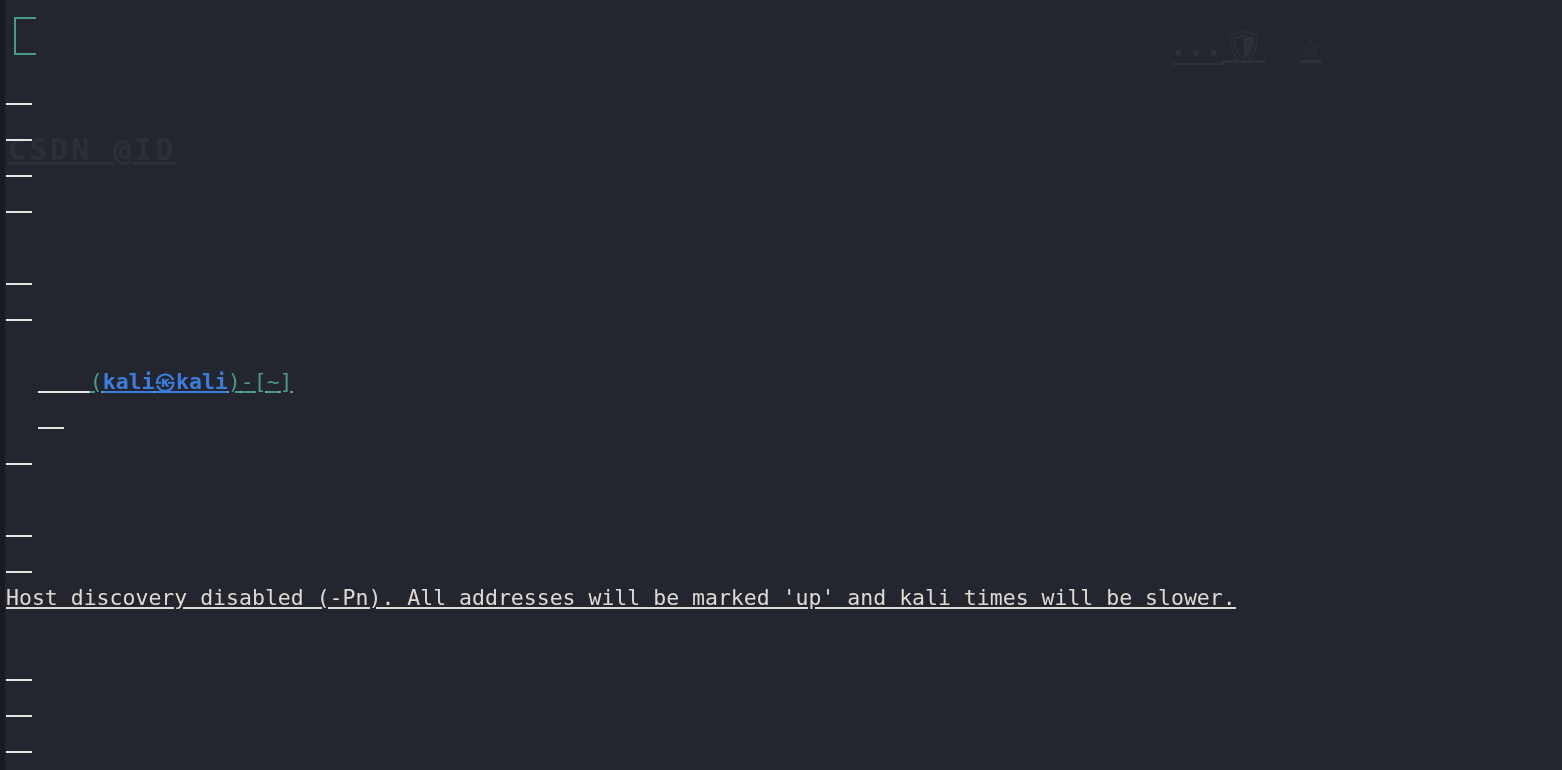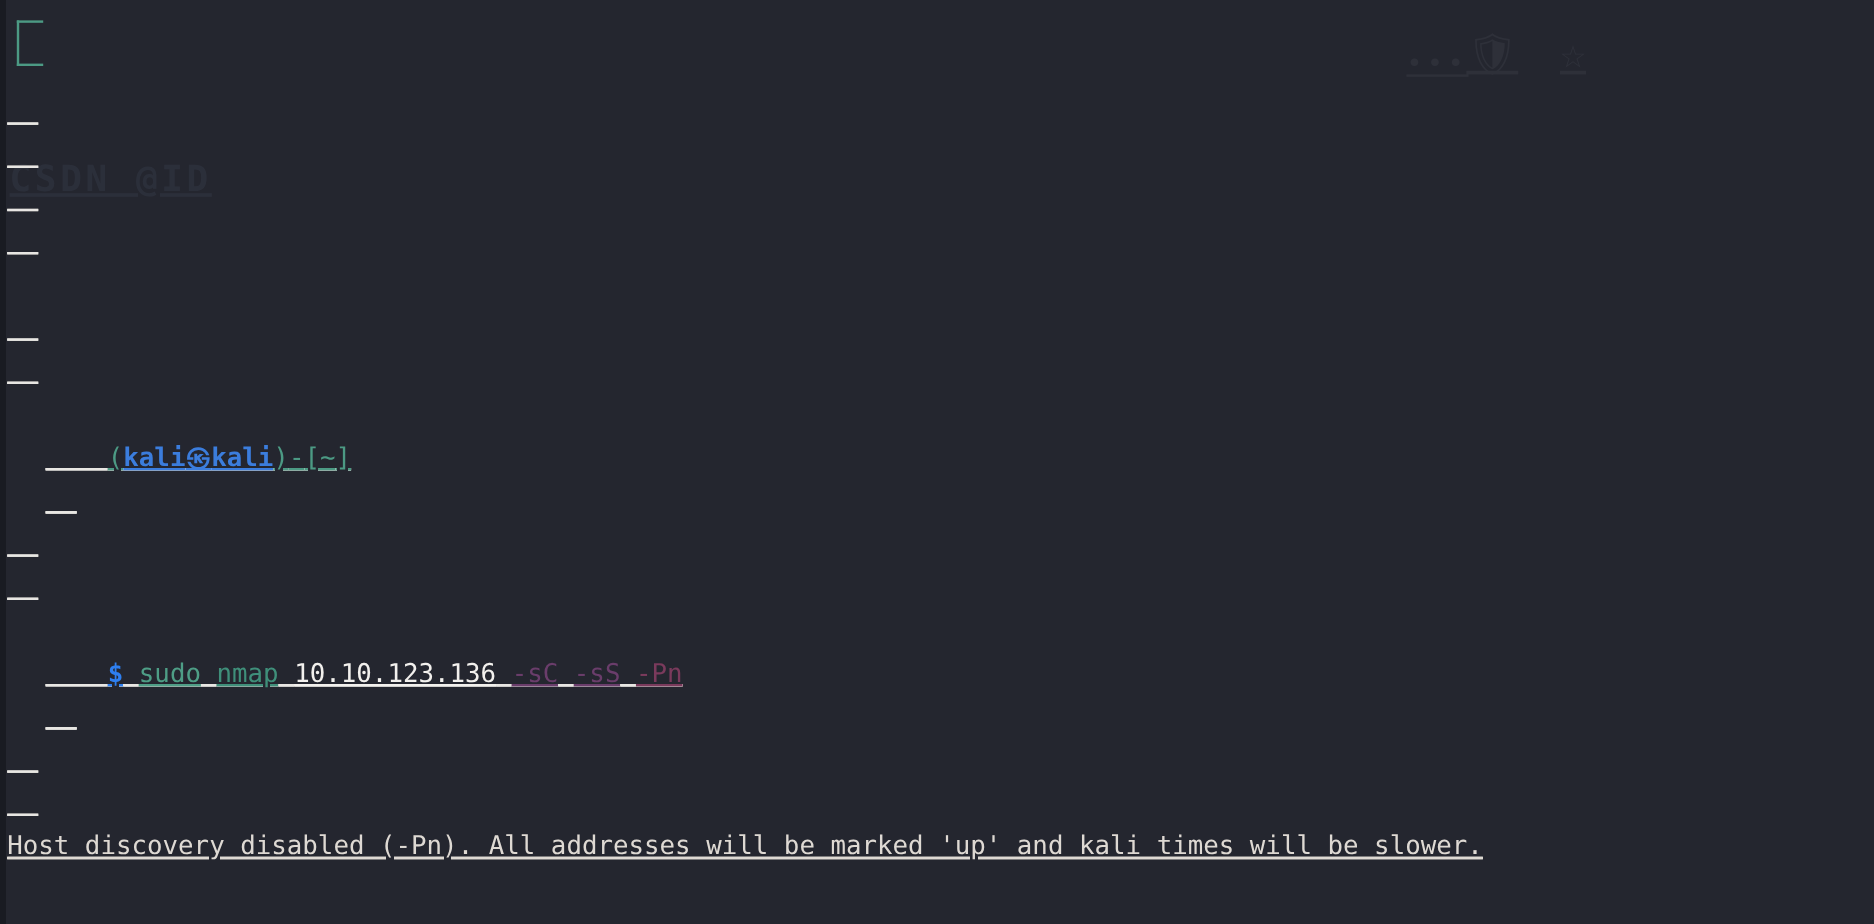--- a/index.html
+++ b/index.html
@@ -100,23 +100,20 @@
   <div class="boxline" id="box-top"></div>
   <div class="boxline" id="box-vert"></div>
   <div class="boxline" id="box-bot"></div>
 
   
   <div class="line" style="padding-left:32px;">
     <span class="c-brace">(</span><span class="c-blue">kali</span><span class="c-blue">㉿</span><span class="c-blue">kali</span><span class="c-brace">)</span><span class="c-brace">-</span><span class="c-brace">[</span><span class="c-brace">~</span><span class="c-brace">]</span>
   </div>
 
   
-  <div class="line" style="padding-left:32px;">
-    <span class="c-dollar">$</span><span> </span><span class="c-sudo">sudo</span><span> </span><span class="c-cmd">nmap</span><span> </span><span class="c-white">10.10.123.136</span><span> </span><span class="c-flag">-sC</span><span> </span><span class="c-flag">-sS</span><span> </span><span class="c-flag2">-Pn</span>
-  </div>
 
   
   <div class="line c-out">Host discovery disabled (-Pn). All addresses will be marked 'up' and kali times will be slower.</div>
   
   
   
   
 
   
   

